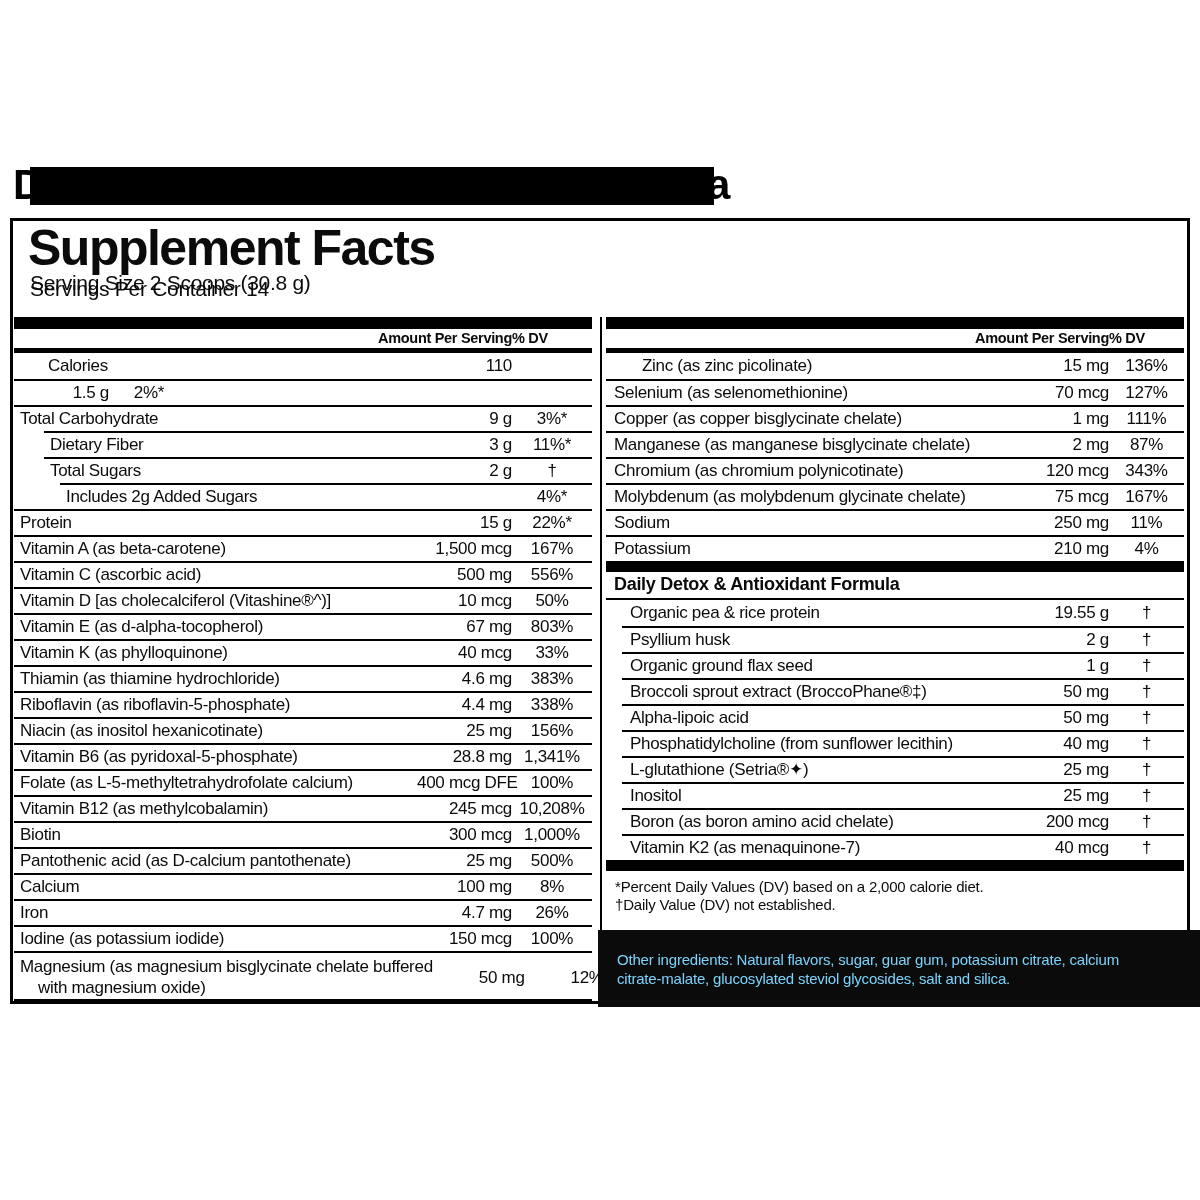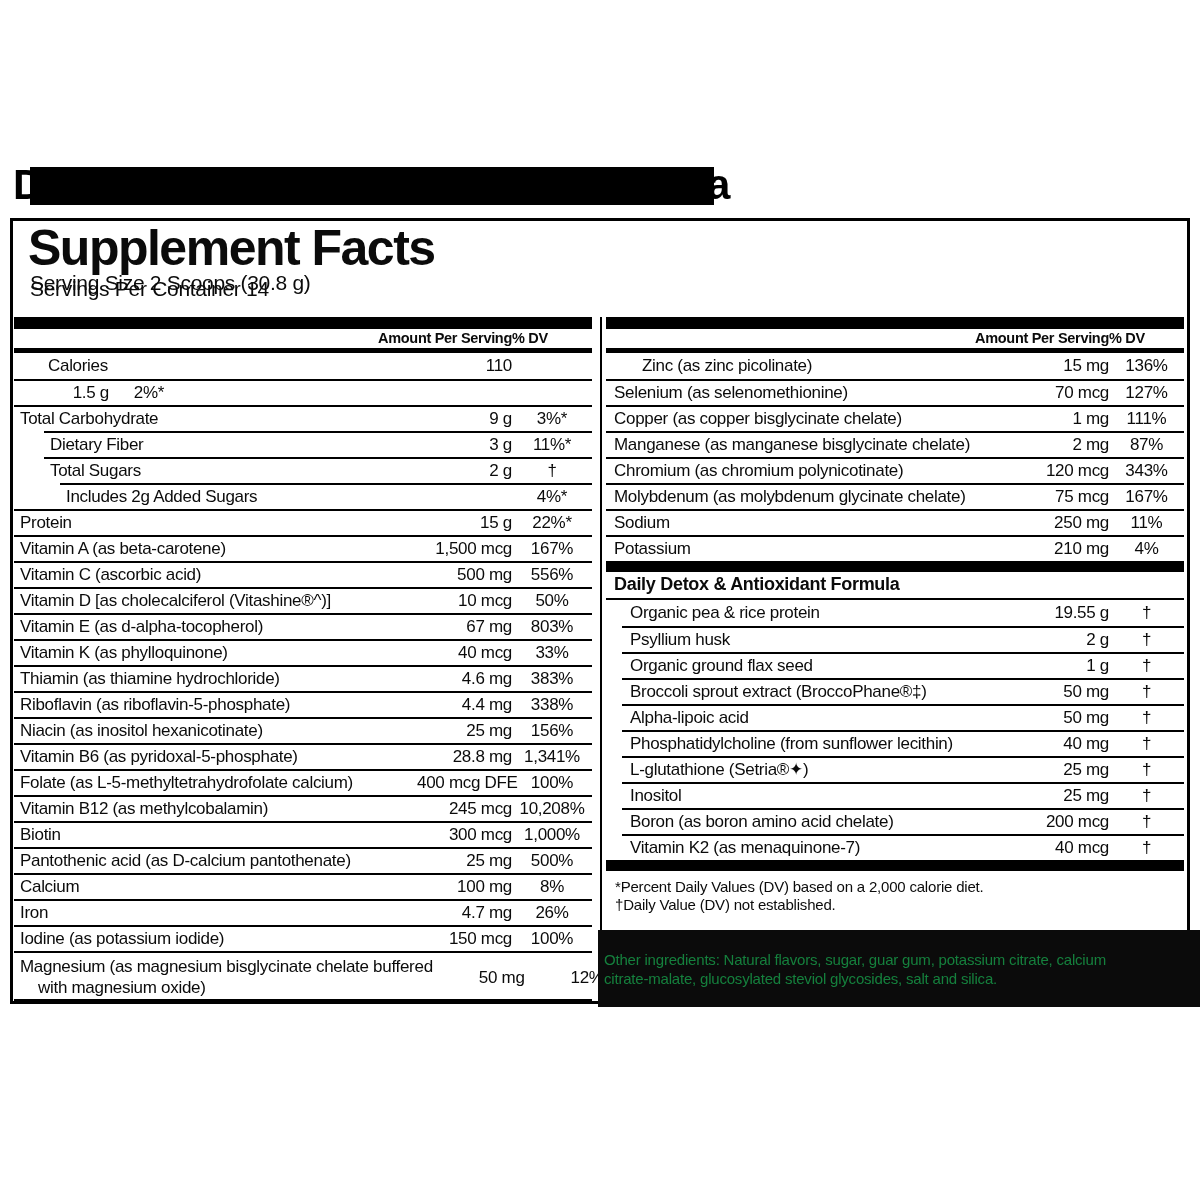--- a/index.html
+++ b/index.html
@@ -58,22 +58,22 @@
 
   .sec-title{font-size:18px;font-weight:bold;height:26px;line-height:25px;border-bottom:2px solid #000;padding-left:8px;}
   .rcol .rname{padding-left:8px;}
   .lcol .rname{padding-left:6px;}
 
   .footnotes{padding:7px 0 0 9px;font-size:15px;line-height:18px;letter-spacing:-0.2px;}
 
   
   .ing-box{
     position:absolute;left:598px;top:930px;width:602px;height:77px;background:#0b0b0b;
-    z-index:5;box-sizing:border-box;padding:20px 0 0 6px;
-    color:#15803d;font-size:15px;line-height:19px;letter-spacing:-0.2px;white-space:nowrap;
+    z-index:5;box-sizing:border-box;padding:20px 0 0 19px;
+    color:#7dd3fc;font-size:15px;line-height:19px;letter-spacing:-0.2px;white-space:nowrap;
   }
 </style>
 </head>
 <body>
 
 <div class="stage">
 
   <span class="ptitle-char ptitle-prefix">D</span>
   <div class="ptitle-bar"></div>
   <span class="ptitle-char ptitle-suffix">a</span>

